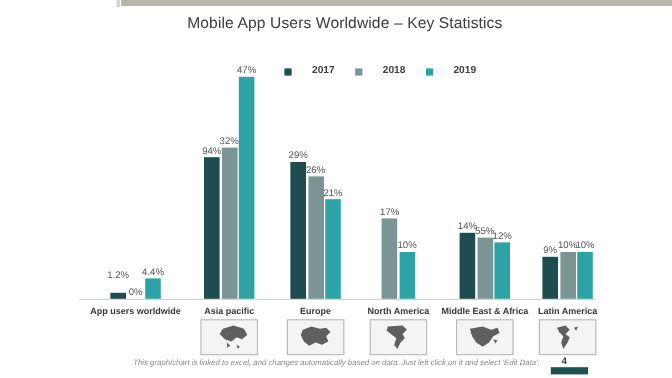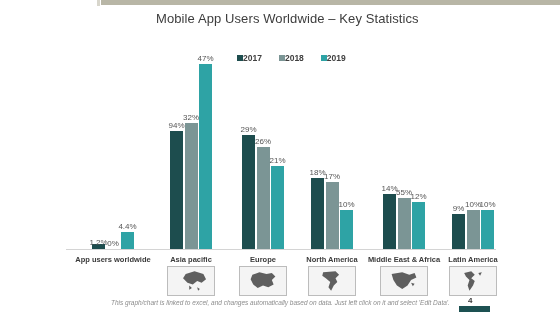--- a/index.html
+++ b/index.html
@@ -55,22 +55,22 @@
   .legend {
     position: absolute;
     top: 54px;
     left: 237px;
     display: flex;
     gap: 17px;
     align-items: center;
   }
   .legend-item {
     display: flex;
-    align-items: center;
-    gap: 0;
+    align-items: flex-end;
+    gap: 17px;
   }
   .legend-swatch {
     width: 6px;
     height: 6px;
     display: block;
   }
   .legend-label {
     font-size: 8.5px;
     font-weight: bold;
     color: #404040;
@@ -203,21 +203,21 @@
         <span class="legend-swatch" style="background: rgb(46, 163, 165);"></span>
         <span class="legend-label">2019</span>
       </div>
     </div>
 
   <div class="plot" id="plot">
     <div class="axis-line"></div>
   <div class="group" style="left: 26px; width: 42px;">
         <div class="bar-wrap">
           <div class="bar" style="height: 4.728px; background: rgb(29, 77, 78);"></div>
-          <div class="bar-label" style="bottom: 2px;">1.2%</div>
+          <div class="bar-label" style="bottom: 15px;">1.2%</div>
         </div>
         <div class="bar-wrap">
           <div class="bar" style="height: 0px; background: rgb(123, 149, 149);"></div>
           <div class="bar-label" style="bottom: 1px;">0%</div>
         </div>
         <div class="bar-wrap">
           <div class="bar" style="height: 17.336px; background: rgb(46, 163, 165);"></div>
           <div class="bar-label" style="bottom: 18.336px;">4.4%</div>
         </div>
       </div>
@@ -243,24 +243,20 @@
         <div class="bar-wrap">
           <div class="bar" style="height: 102.44px; background: rgb(123, 149, 149);"></div>
           <div class="bar-label" style="bottom: 103.44px;">26%</div>
         </div>
         <div class="bar-wrap">
           <div class="bar" style="height: 82.74px; background: rgb(46, 163, 165);"></div>
           <div class="bar-label" style="bottom: 83.74px;">21%</div>
         </div>
       </div>
       <div class="group" style="left: 245px; width: 42px;">
-        <div class="bar-wrap">
-          <div class="bar" style="height: 70.92px; background: rgb(29, 77, 78);"></div>
-          <div class="bar-label" style="bottom: 71.92px;">18%</div>
-        </div>
         <div class="bar-wrap">
           <div class="bar" style="height: 66.98px; background: rgb(123, 149, 149);"></div>
           <div class="bar-label" style="bottom: 67.98px;">17%</div>
         </div>
         <div class="bar-wrap">
           <div class="bar" style="height: 39.4px; background: rgb(46, 163, 165);"></div>
           <div class="bar-label" style="bottom: 40.4px;">10%</div>
         </div>
       </div>
       <div class="group" style="left: 317px; width: 42px;">

